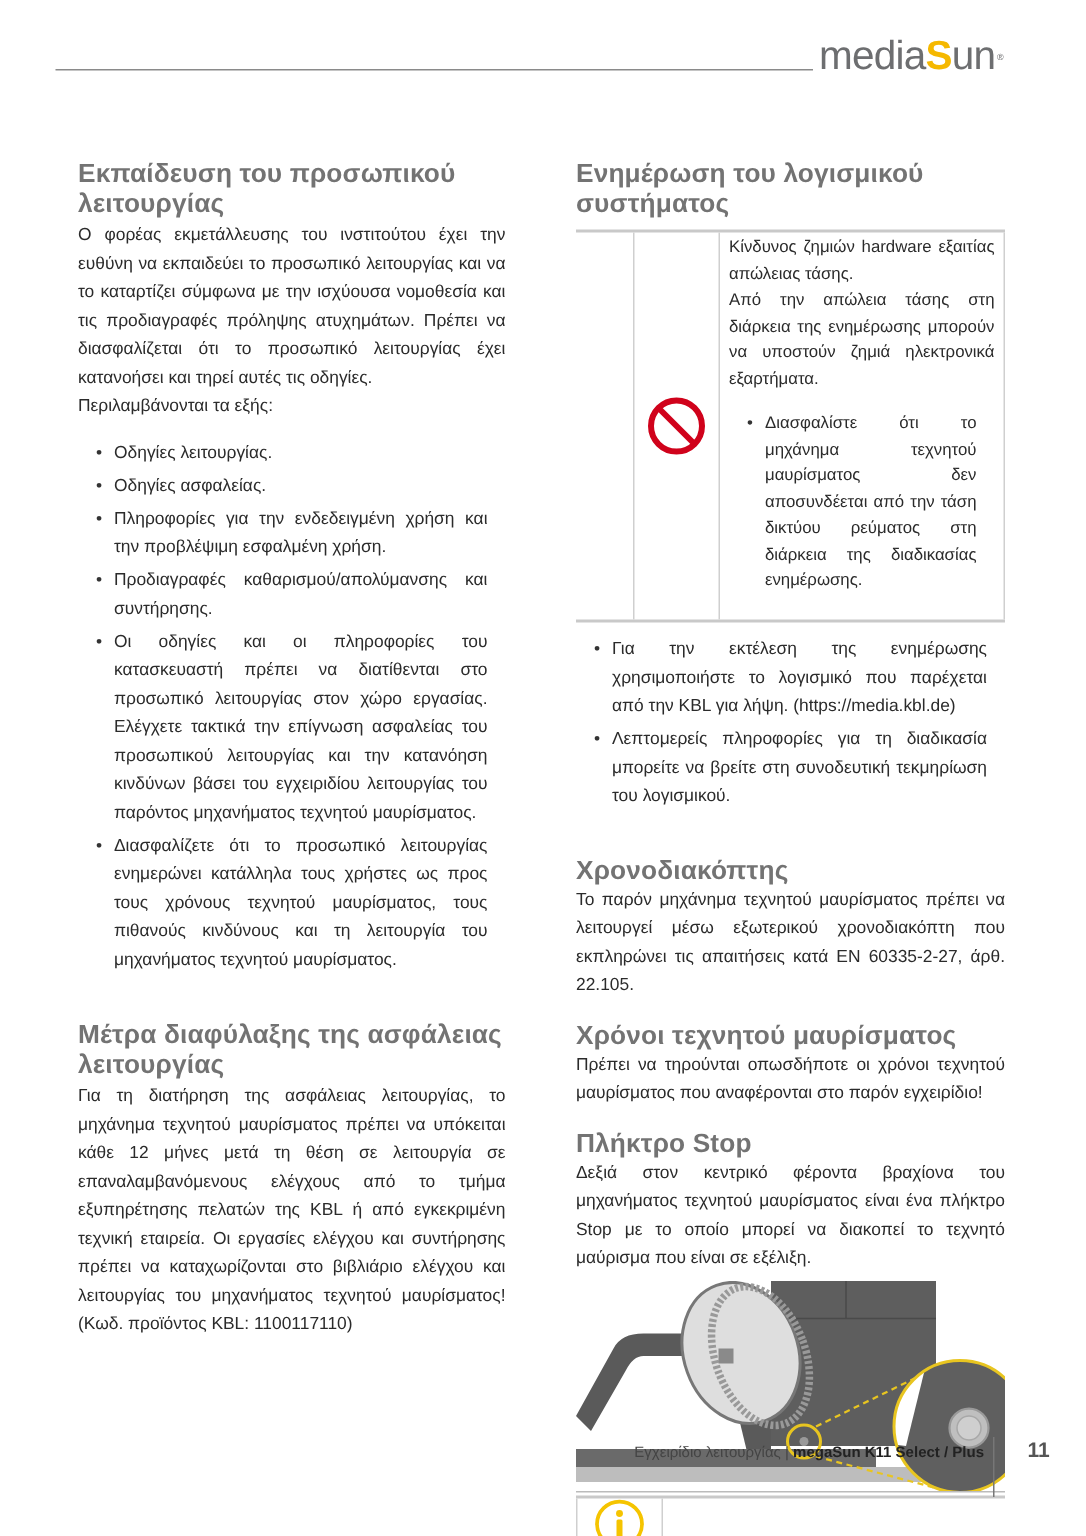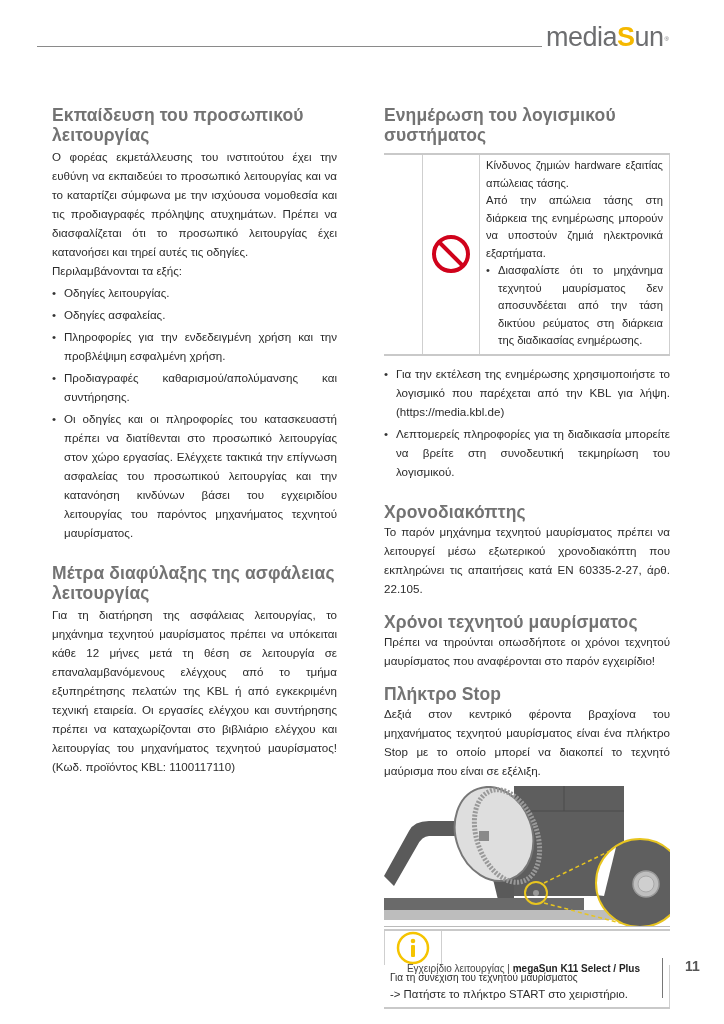--- a/index.html
+++ b/index.html
@@ -23,21 +23,21 @@
     .col-left { left: 52px; width: 285px; }
     .col-right { left: 384px; width: 286px; }
 
     h2 {
       color: #737373; font-size: 17.5px; font-weight: bold; margin: 0;
       line-height: 20px; letter-spacing: 0.1px;
     }
     p, li {
       font-size: 11.6px; line-height: 19px; margin: 0; text-align: justify; color: #2b2b2b;
     }
-    ul { list-style: none; padding: 0; margin: 0; }
+    ul { list-style: none; padding: 0; margin: 12px; }
     ul li { position: relative; padding-left: 12px; margin-bottom: 3px; }
     ul li::before {
       content: "•"; position: absolute; left: 0; top: 0; color: #333;
     }
     .gap-section { height: 18px; }
 
     .notice-box {
       border-top: 2px solid #c9c9c9; border-bottom: 2px solid #c9c9c9;
       display: flex; margin-top: 8px; padding-left: 38px;
     }
@@ -57,21 +57,21 @@
     }
     .info-box {
       border-top: 2px solid #c9c9c9; border-bottom: 2px solid #c9c9c9; display: flex;
       margin-top: 2px;
       flex-direction: column;
     }
     .info-box .notice-text-cell p { font-size: 10px; line-height: 16px; }
     .info-box .notice-text-cell p.big { font-size: 11.4px; line-height: 17px; }
 
     .footer {
-      position: absolute; top: 963px; left: 364px; width: 276px; text-align: right;
+      position: absolute; top: 963px; left: 380px; width: 276px; text-align: right;
       font-size: 10px; color: #444;
     }
     .footer b { color: #222; }
     .footer-sep {
       position: absolute; left: 662px; top: 958px; width: 1px; height: 40px; background: #777;
     }
     .page-number {
       position: absolute; left: 685px; top: 958px; font-size: 14px; font-weight: bold; color: #555;
     }
   </style>
@@ -85,20 +85,21 @@
   <section>
     <h2>Εκπαίδευση του προσωπικού λειτουργίας</h2>
     <p style="margin-top:2px;">Ο φορέας εκμετάλλευσης του ινστιτούτου έχει την ευθύνη να εκπαιδεύει το προσωπικό λειτουργίας και να το καταρτίζει σύμφωνα με την ισχύουσα νομοθεσία και τις προδιαγραφές πρόληψης ατυχημάτων. Πρέπει να διασφαλίζεται ότι το προσωπικό λειτουργίας έχει κατανοήσει και τηρεί αυτές τις οδηγίες.</p>
     <p style="margin-bottom:3px;">Περιλαμβάνονται τα εξής:</p>
     <ul>
       <li>Οδηγίες λειτουργίας.</li>
       <li>Οδηγίες ασφαλείας.</li>
       <li>Πληροφορίες για την ενδεδειγμένη χρήση και την προβλέψιμη εσφαλμένη χρήση.</li>
       <li>Προδιαγραφές καθαρισμού/απολύμανσης και συντήρησης.</li>
       <li>Οι οδηγίες και οι πληροφορίες του κατασκευαστή πρέπει να διατίθενται στο προσωπικό λειτουργίας στον χώρο εργασίας. Ελέγχετε τακτικά την επίγνωση ασφαλείας του προσωπικού λειτουργίας και την κατανόηση κινδύνων βάσει του εγχειριδίου λειτουργίας του παρόντος μηχανήματος τεχνητού μαυρίσματος.</li>
+      <li>Διασφαλίζετε ότι το προσωπικό λειτουργίας ενημερώνει κατάλληλα τους χρήστες ως προς τους χρόνους τεχνητού μαυρίσματος, τους πιθανούς κινδύνους και τη λειτουργία του μηχανήματος τεχνητού μαυρίσματος.</li>
     </ul>
   </section>
   <div class="gap-section"></div>
   <section>
     <h2>Μέτρα διαφύλαξης της ασφάλειας λειτουργίας</h2>
     <p style="margin-top:2px;">Για τη διατήρηση της ασφάλειας λειτουργίας, το μηχάνημα τεχνητού μαυρίσματος πρέπει να υπόκειται κάθε 12 μήνες μετά τη θέση σε λειτουργία σε επαναλαμβανόμενους ελέγχους από το τμήμα εξυπηρέτησης πελατών της KBL ή από εγκεκριμένη τεχνική εταιρεία. Οι εργασίες ελέγχου και συντήρησης πρέπει να καταχωρίζονται στο βιβλιάριο ελέγχου και λειτουργίας του μηχανήματος τεχνητού μαυρίσματος! (Κωδ. προϊόντος KBL: 1100117110)</p>
   </section>
 </div>
 
 <div class="col col-right">

